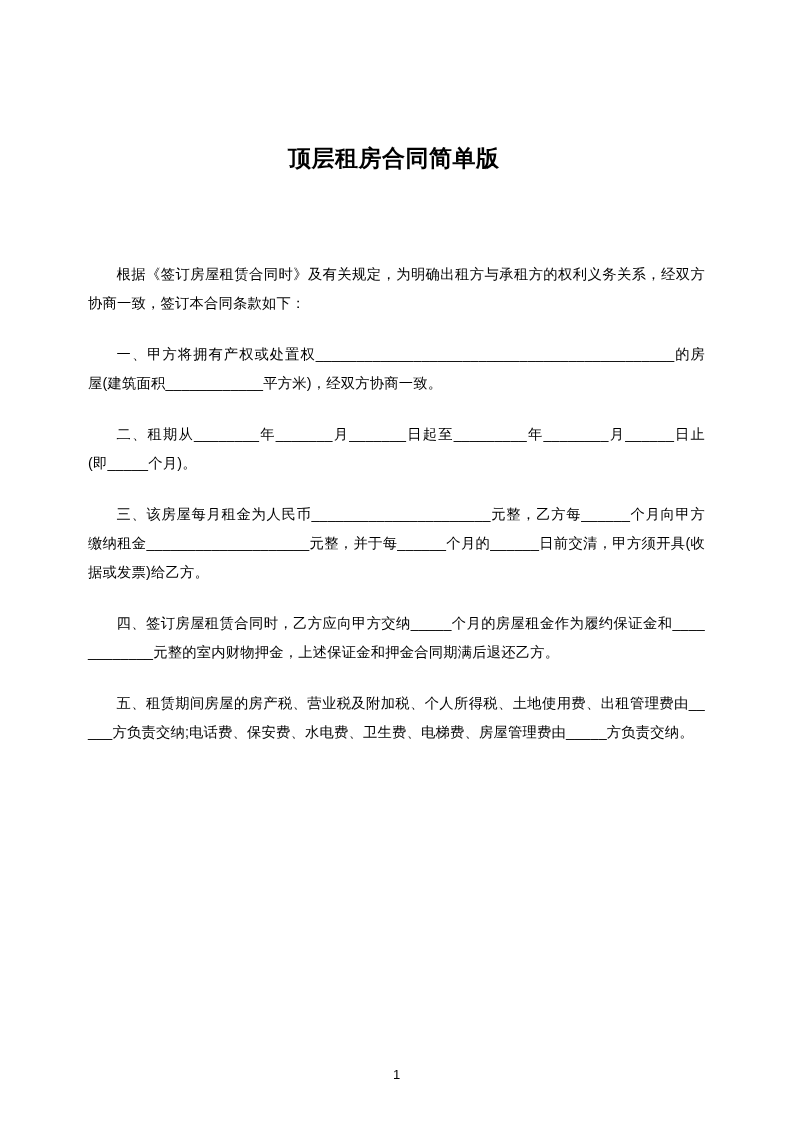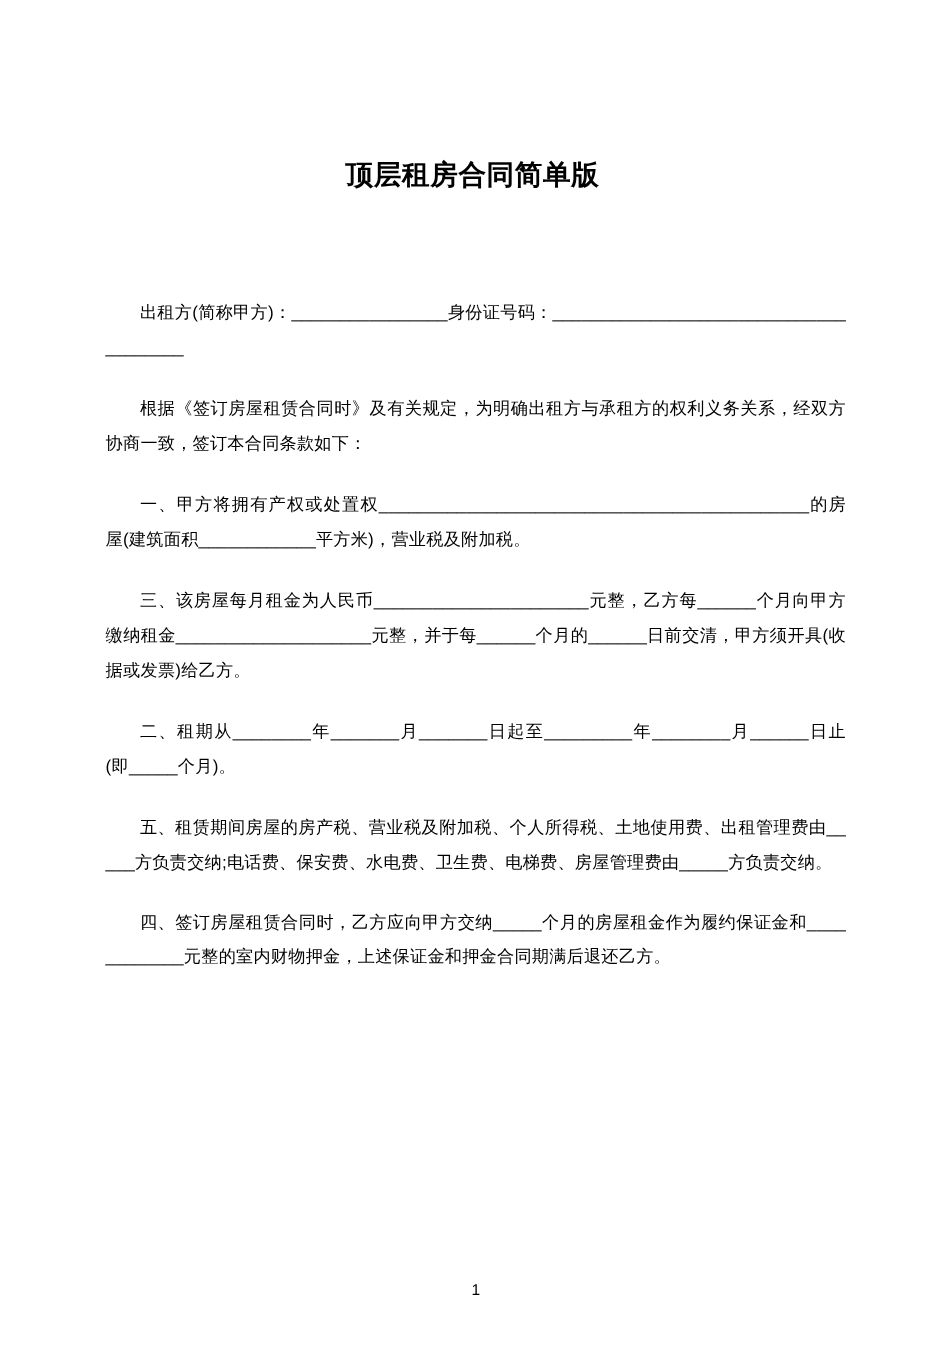--- a/index.html
+++ b/index.html
@@ -13,21 +13,21 @@
     font-family: "Liberation Sans", sans-serif;
     color: #000000;
     position: relative;
     overflow: hidden;
   }
   .page {
     position: relative;
     width: 793px;
     height: 1122px;
     box-sizing: border-box;
-    padding: 0 88px;
+    padding: 13px 88px;
   }
   .doc-title {
     margin: 0;
     padding-top: 128px;
     font-size: 23px;
     font-weight: bold;
     line-height: 1.5;
     text-align: left;
     padding-left: 200px;
     letter-spacing: 0.5px;
@@ -59,24 +59,23 @@
   }
 </style>
 </head>
 <body>
 
 <div class="page">
 
   <h1 class="doc-title">顶层租房合同简单版</h1>
 
   <div class="body-block">
-    <p class="para">出租方(简称甲方)：________________身份证号码：______________________________________</p>
     <p class="para">根据《签订房屋租赁合同时》及有关规定，为明确出租方与承租方的权利义务关系，经双方协商一致，签订本合同条款如下：</p>
-    <p class="para">一、甲方将拥有产权或处置权____________________________________________的房屋(建筑面积____________平方米)，营业税及附加税。</p>
+    <p class="para">一、甲方将拥有产权或处置权____________________________________________的房屋(建筑面积____________平方米)，经双方协商一致。</p>
+    <p class="para">二、租期从________年_______月_______日起至_________年________月______日止(即_____个月)。</p>
     <p class="para">三、该房屋每月租金为人民币______________________元整，乙方每______个月向甲方缴纳租金____________________元整，并于每______个月的______日前交清，甲方须开具(收据或发票)给乙方。</p>
-    <p class="para">二、租期从________年_______月_______日起至_________年________月______日止(即_____个月)。</p>
+    <p class="para">四、签订房屋租赁合同时，乙方应向甲方交纳_____个月的房屋租金作为履约保证金和____________元整的室内财物押金，上述保证金和押金合同期满后退还乙方。</p>
     <p class="para tight">五、租赁期间房屋的房产税、营业税及附加税、个人所得税、土地使用费、出租管理费由_____方负责交纳;电话费、保安费、水电费、卫生费、电梯费、房屋管理费由_____方负责交纳。</p>
-    <p class="para">四、签订房屋租赁合同时，乙方应向甲方交纳_____个月的房屋租金作为履约保证金和____________元整的室内财物押金，上述保证金和押金合同期满后退还乙方。</p>
   </div>
 
   <div class="footer-page">1</div>
 
 </div>
 
 </body></html>

